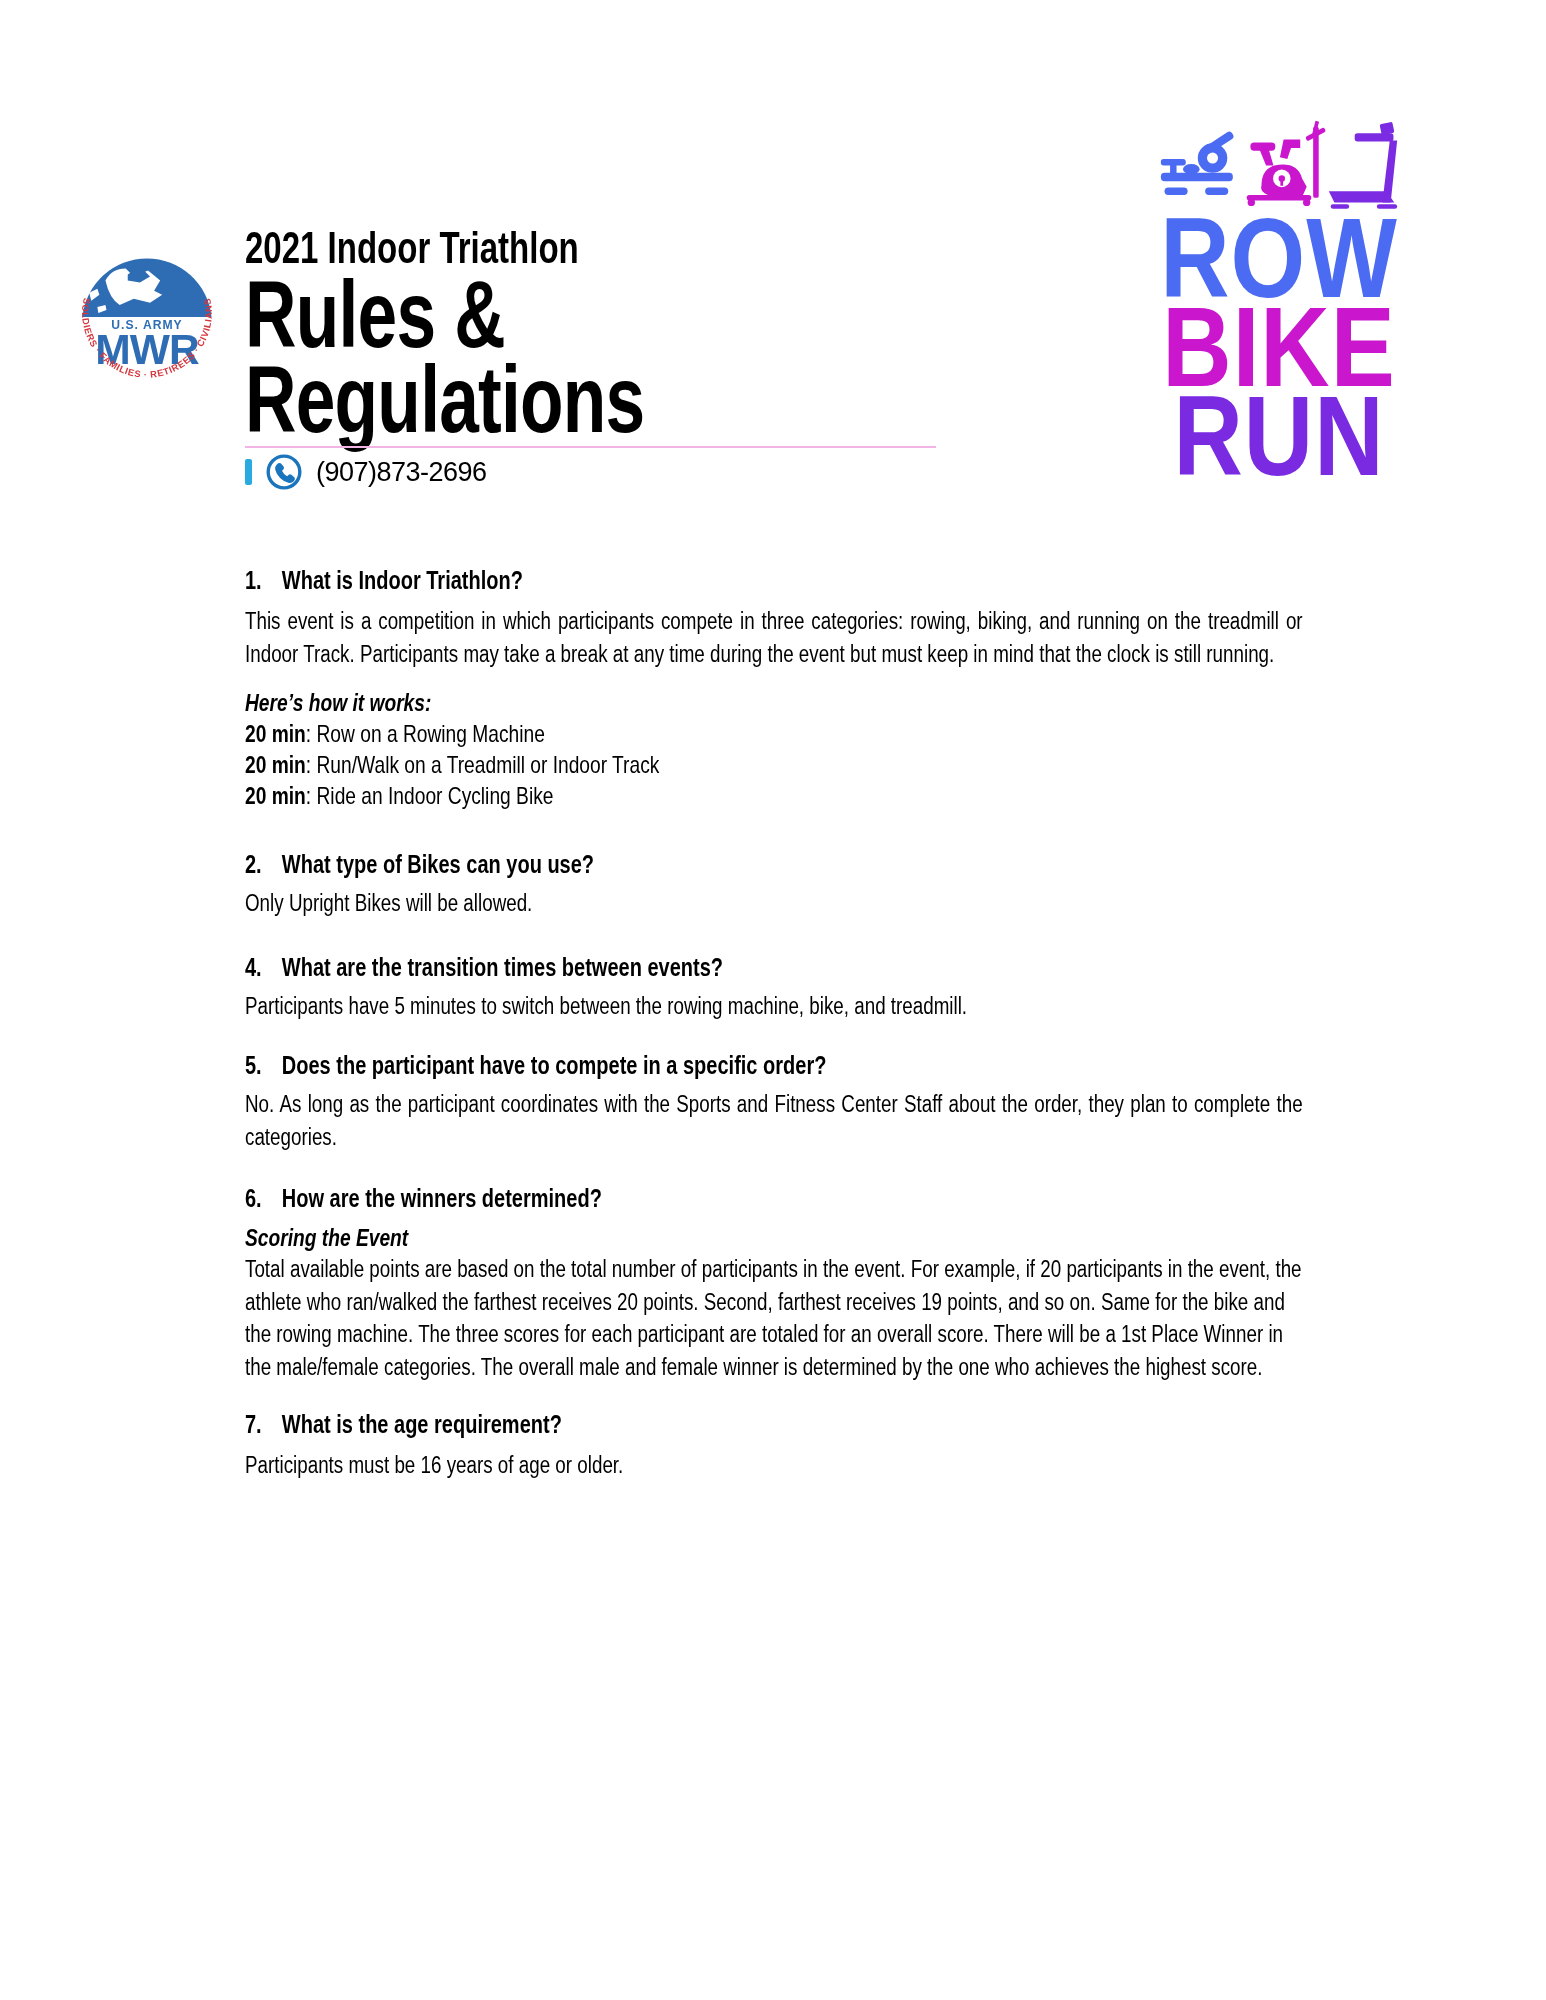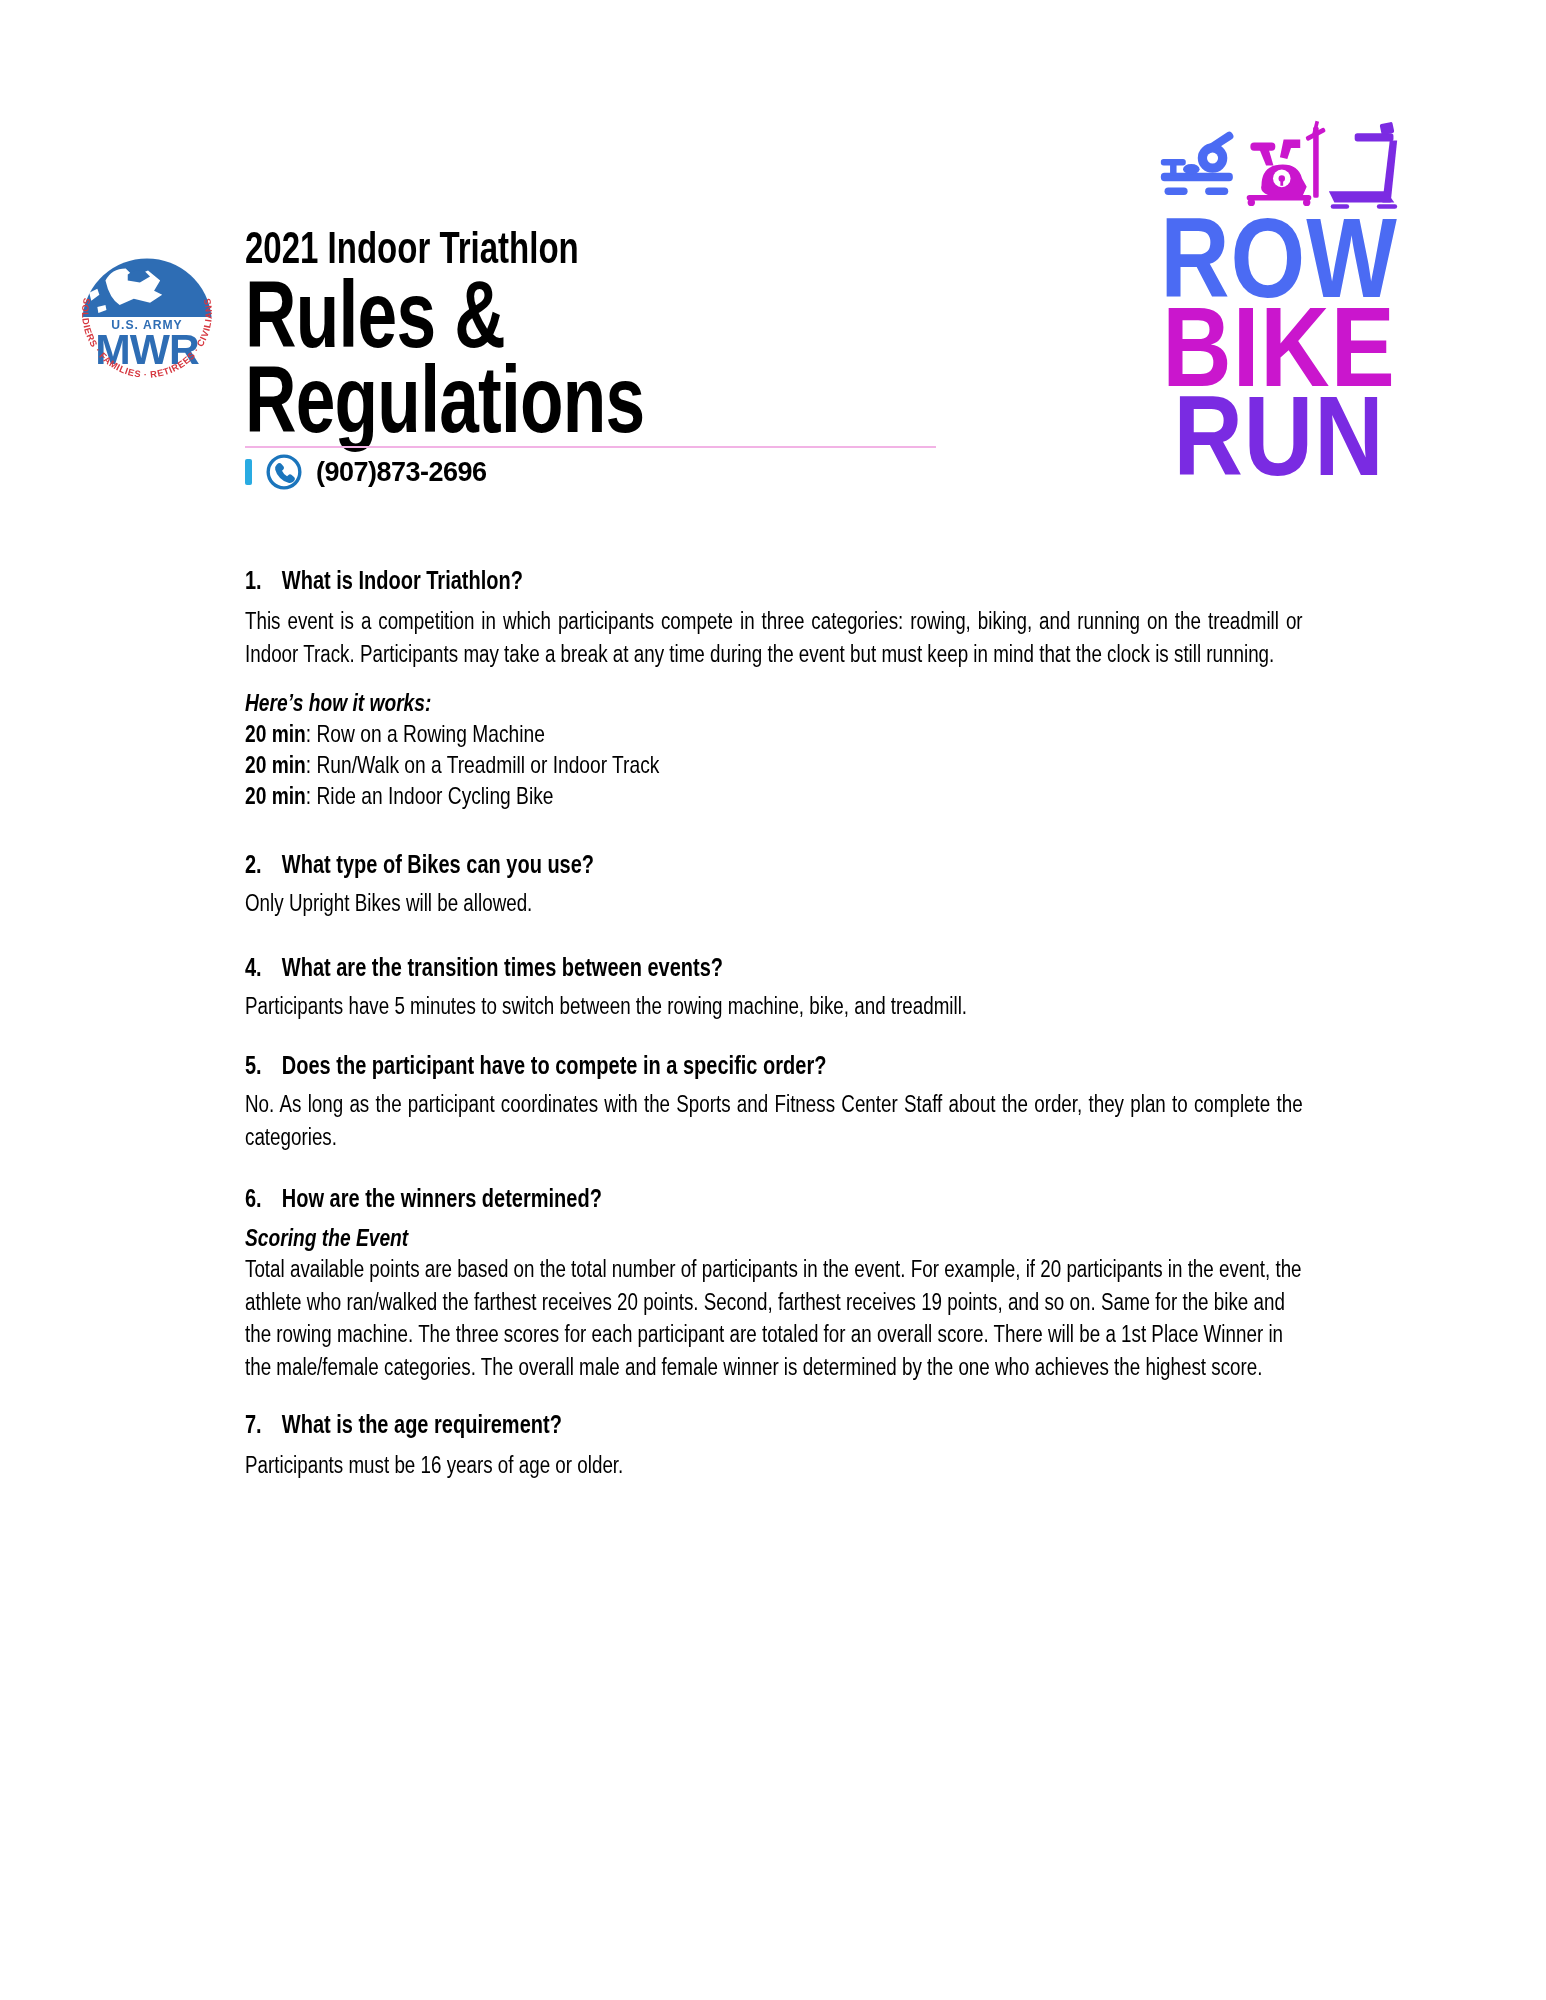--- a/index.html
+++ b/index.html
@@ -19,21 +19,21 @@
   .big-title { font-size:95px; font-weight:bold; line-height:85px; margin:0; letter-spacing:-1px; }
 
   .rule { position:absolute; left:245px; top:446px; width:691px; height:2px; background:#f2b3e5; }
 
   .subtitle-row {
     position:absolute; left:245px; top:452px; height:40px;
     display:flex; align-items:center; gap:13px; white-space:nowrap;
   }
   .facility { font-size:26px; font-weight:bold; letter-spacing:-0.5px; }
   .sep-bar { width:7px; height:26px; background:#29abe2; border-radius:2px; flex:none; }
-  .phone-num { font-size:27px; font-weight:bold; letter-spacing:-0.5px; }
+  .phone-num { font-size:27px; font-weight:normal; letter-spacing:-0.5px; }
 
   
   .rbr { position:absolute; left:1146px; top:120px; width:266px; text-align:center; }
   .rbr-icons { display:block; margin:0 auto; }
   .rbr-words {
     margin-top:4px; font-size:96px; font-weight:bold; line-height:76px;
     letter-spacing:1px; transform:scaleY(1.17); transform-origin:center top;
   }
 
   

